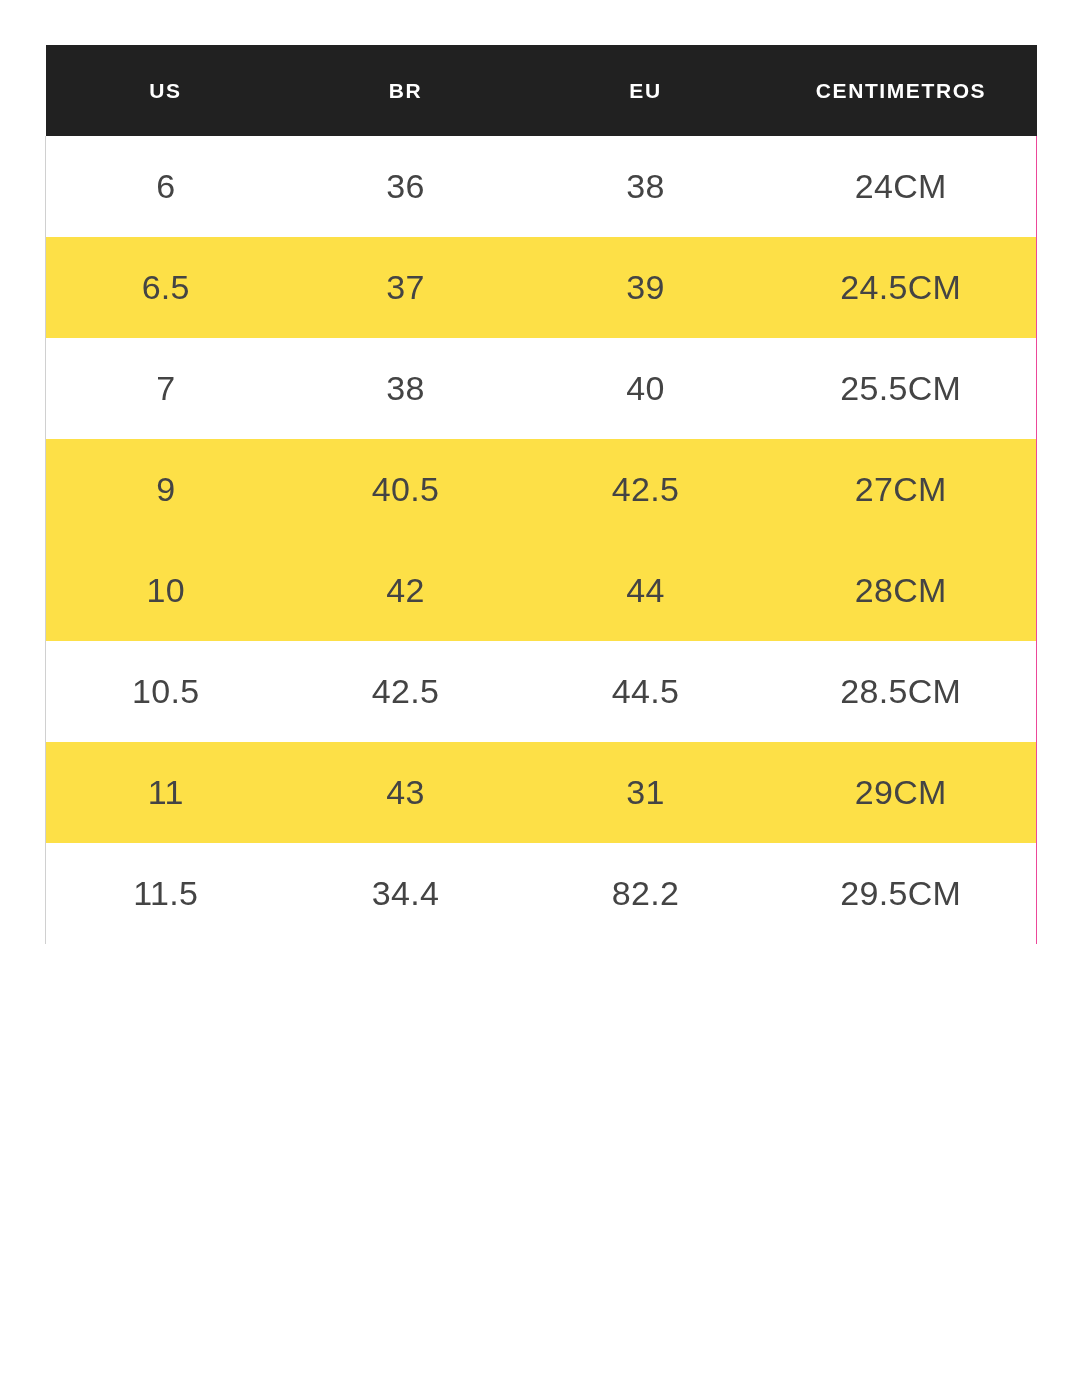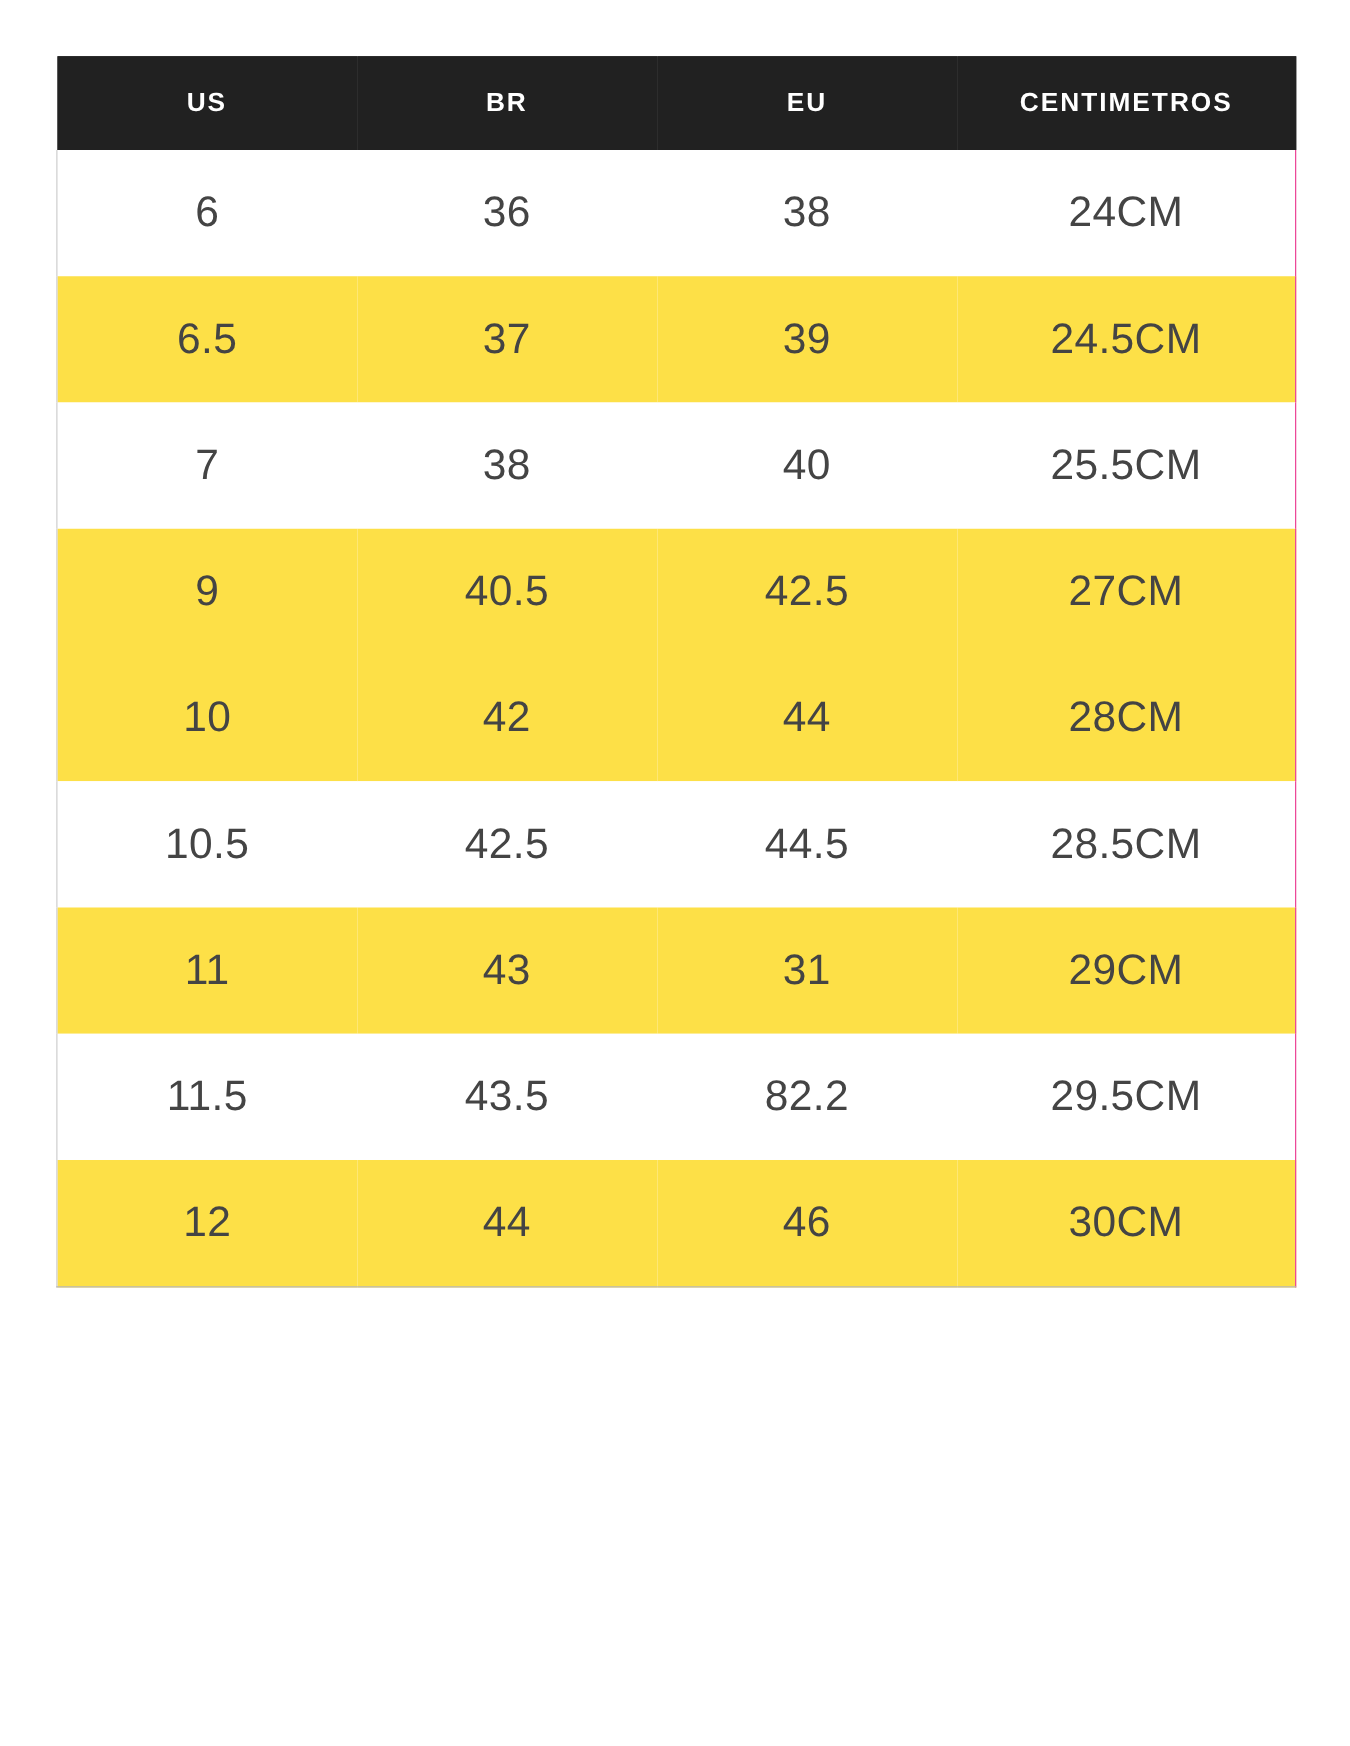--- a/index.html
+++ b/index.html
@@ -38,21 +38,21 @@
   table.size-table col.col-us   { width: 240px; }
   table.size-table col.col-br   { width: 240px; }
   table.size-table col.col-eu   { width: 240px; }
   table.size-table col.col-cm   { width: 271px; }
 
   thead tr.header-row {
     background: #212121;
   }
 
   thead th {
-    height: 75px;
+    height: 91px;
     padding: 0;
     margin: 0;
     color: #ffffff;
     font-size: 21px;
     font-weight: bold;
     letter-spacing: 1.6px;
     text-align: center;
     vertical-align: middle;
     border: 0;
     background: #212121;
@@ -142,26 +142,20 @@
             <td>28.5CM</td>
           </tr>
           <tr class="row-even">
             <td>11</td>
             <td>43</td>
             <td>31</td>
             <td>29CM</td>
           </tr>
           <tr class="row-odd">
             <td>11.5</td>
-            <td>43.5</td>
+            <td>34.4</td>
             <td>82.2</td>
             <td>29.5CM</td>
-          </tr>
-          <tr class="row-even last-row">
-            <td>12</td>
-            <td>44</td>
-            <td>46</td>
-            <td>30CM</td>
           </tr>
         </tbody>
     </table>
   </div>
 </div>
 
 </body></html>

